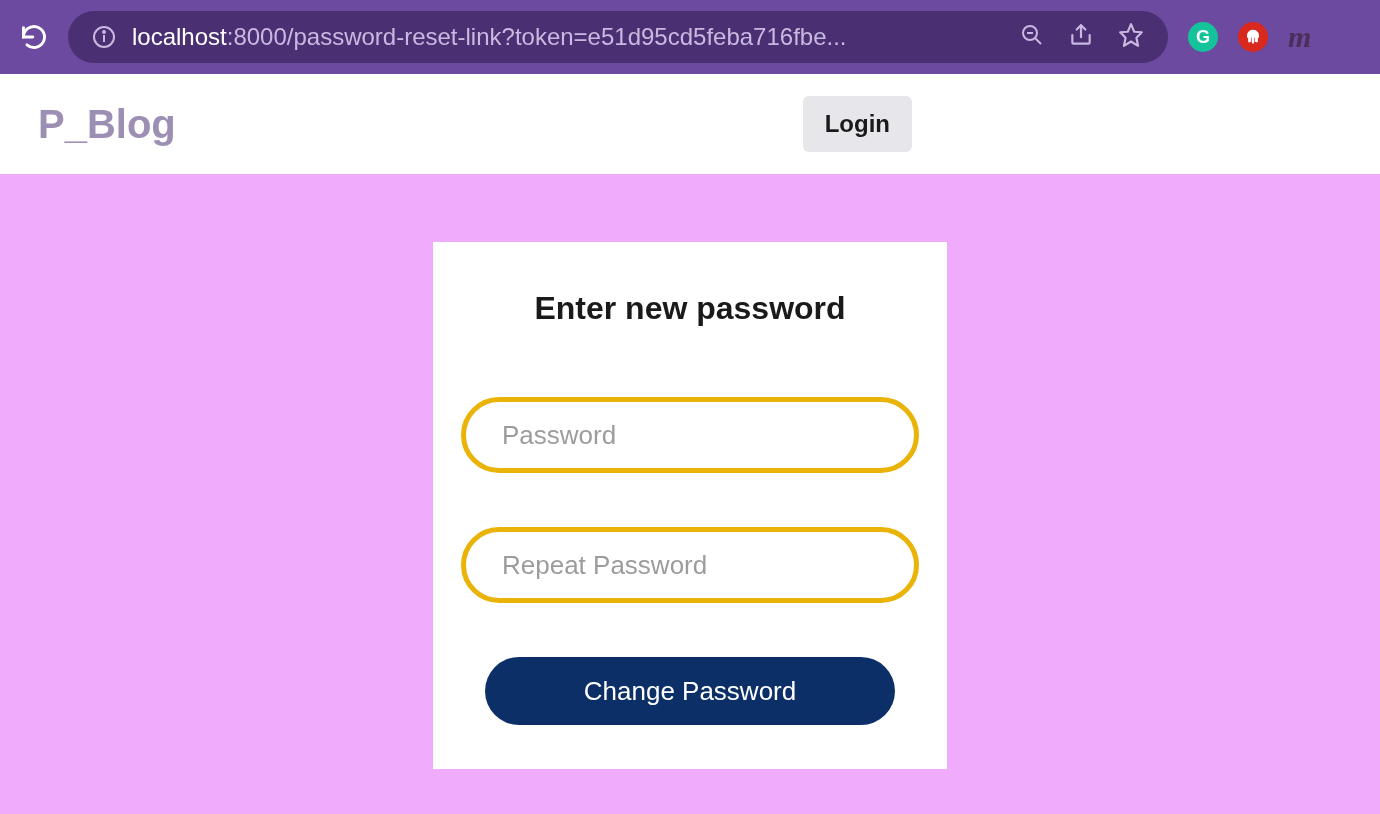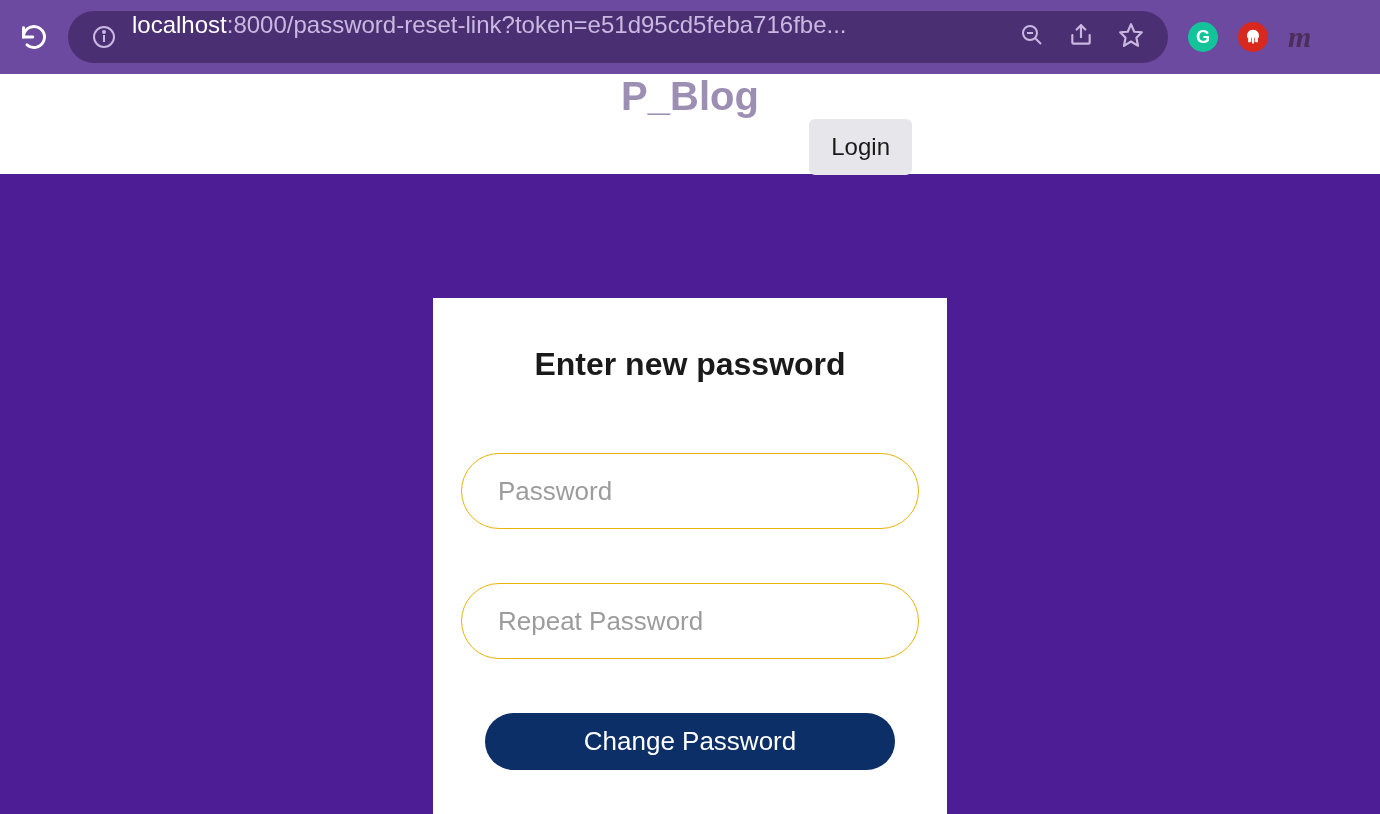--- a/index.html
+++ b/index.html
@@ -27,20 +27,21 @@
       display: flex;
       align-items: center;
     }
     .address-bar {
       background: #4a2f73;
       border-radius: 30px;
       flex: 1;
       max-width: 1100px;
       height: 52px;
       display: flex;
+      align-items: center;
       padding: 0 24px;
       gap: 16px;
     }
     .info-icon {
       color: #c9b8df;
       display: flex;
       align-items: center;
     }
     .url-text {
       color: #c9b8df;
@@ -85,90 +86,89 @@
       font-size: 30px;
       font-family: Georgia, serif;
     }
     
     .site-header {
       background: #fff;
       height: 100px;
       display: flex;
       align-items: center;
       padding: 0 38px;
-      flex-direction: column;
     }
     .logo {
       color: #9d8eb4;
       font-size: 40px;
       font-weight: bold;
       font-family: "Comic Sans MS", cursive, sans-serif;
     }
     .nav-buttons {
       display: flex;
       gap: 20px;
       margin-left: auto;
       margin-right: 430px;
     }
     .nav-btn {
       background: #e6e6eb;
       border: none;
       border-radius: 6px;
       padding: 14px 22px;
       font-size: 24px;
-      font-weight: normal;
+      font-weight: bold;
       color: #1a1a1a;
       cursor: pointer;
     }
     
     .main {
-      background: #4c1d95;
+      background: #f0abfc;
       height: 640px;
-      padding-top: 28px;
+      padding-top: 68px;
       display: flex;
       justify-content: center;
-      align-items: flex-end;
+      align-items: flex-start;
     }
     .card {
       background: #fff;
       width: 514px;
       padding: 48px 28px 44px 28px;
     }
     .card-title {
       text-align: center;
       font-size: 32px;
       font-weight: bold;
       color: #1a1a1a;
       margin-bottom: 70px;
     }
     .form-input {
       width: 100%;
       height: 76px;
-      border: 1px solid #eab308;
+      border: 5px solid #eab308;
       border-radius: 38px;
       padding: 0 36px;
       font-size: 26px;
       color: #333;
       margin-bottom: 54px;
       outline: none;
     }
     .form-input::placeholder {
       color: #9c9c9c;
     }
     .form-input.repeat {
     }
     .submit-btn {
       display: block;
       margin: 0 auto;
       background: #0b2f66;
       color: #fff;
       border: none;
       border-radius: 35px;
       width: 410px;
-      height: 57px;
+      height: 68px;
       font-size: 26px;
       cursor: pointer;
     }
   </style>
 </head>
 <body>
 
 <div class="browser-bar">
   <div class="reload-icon">
     <svg width="28" height="28" viewBox="0 0 24 24" fill="none" stroke="currentColor" stroke-width="2.5" stroke-linecap="round">

